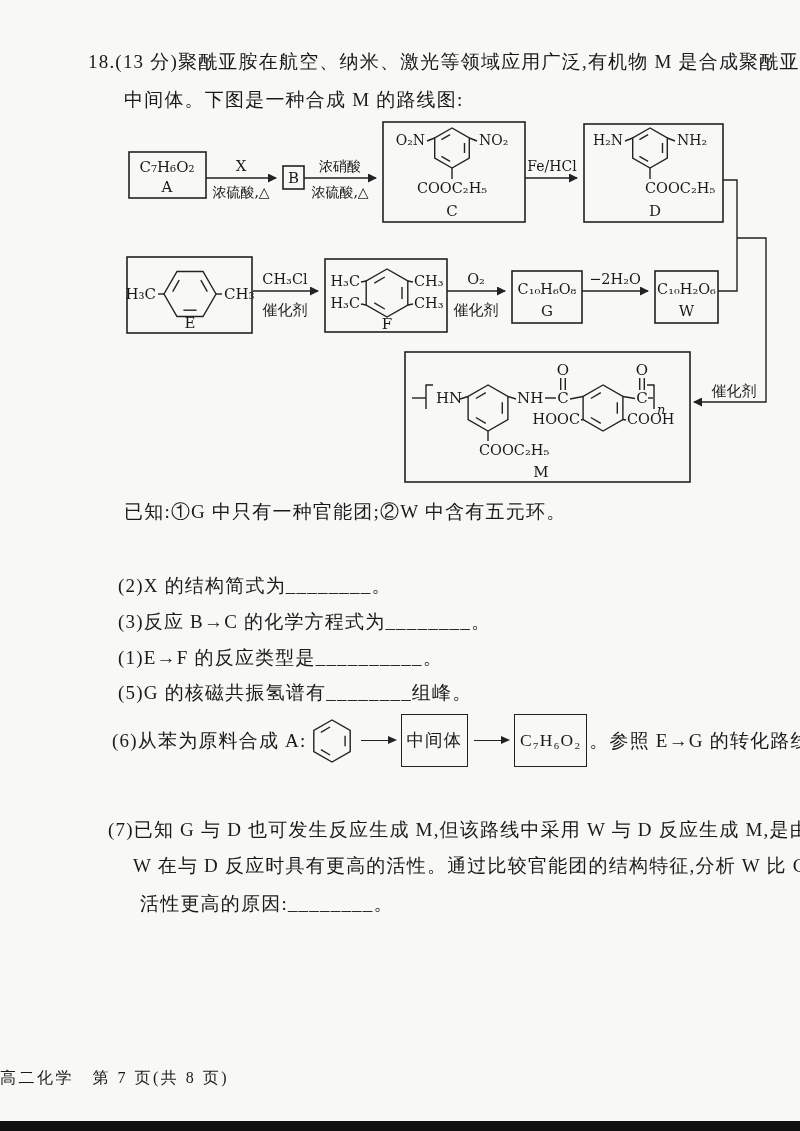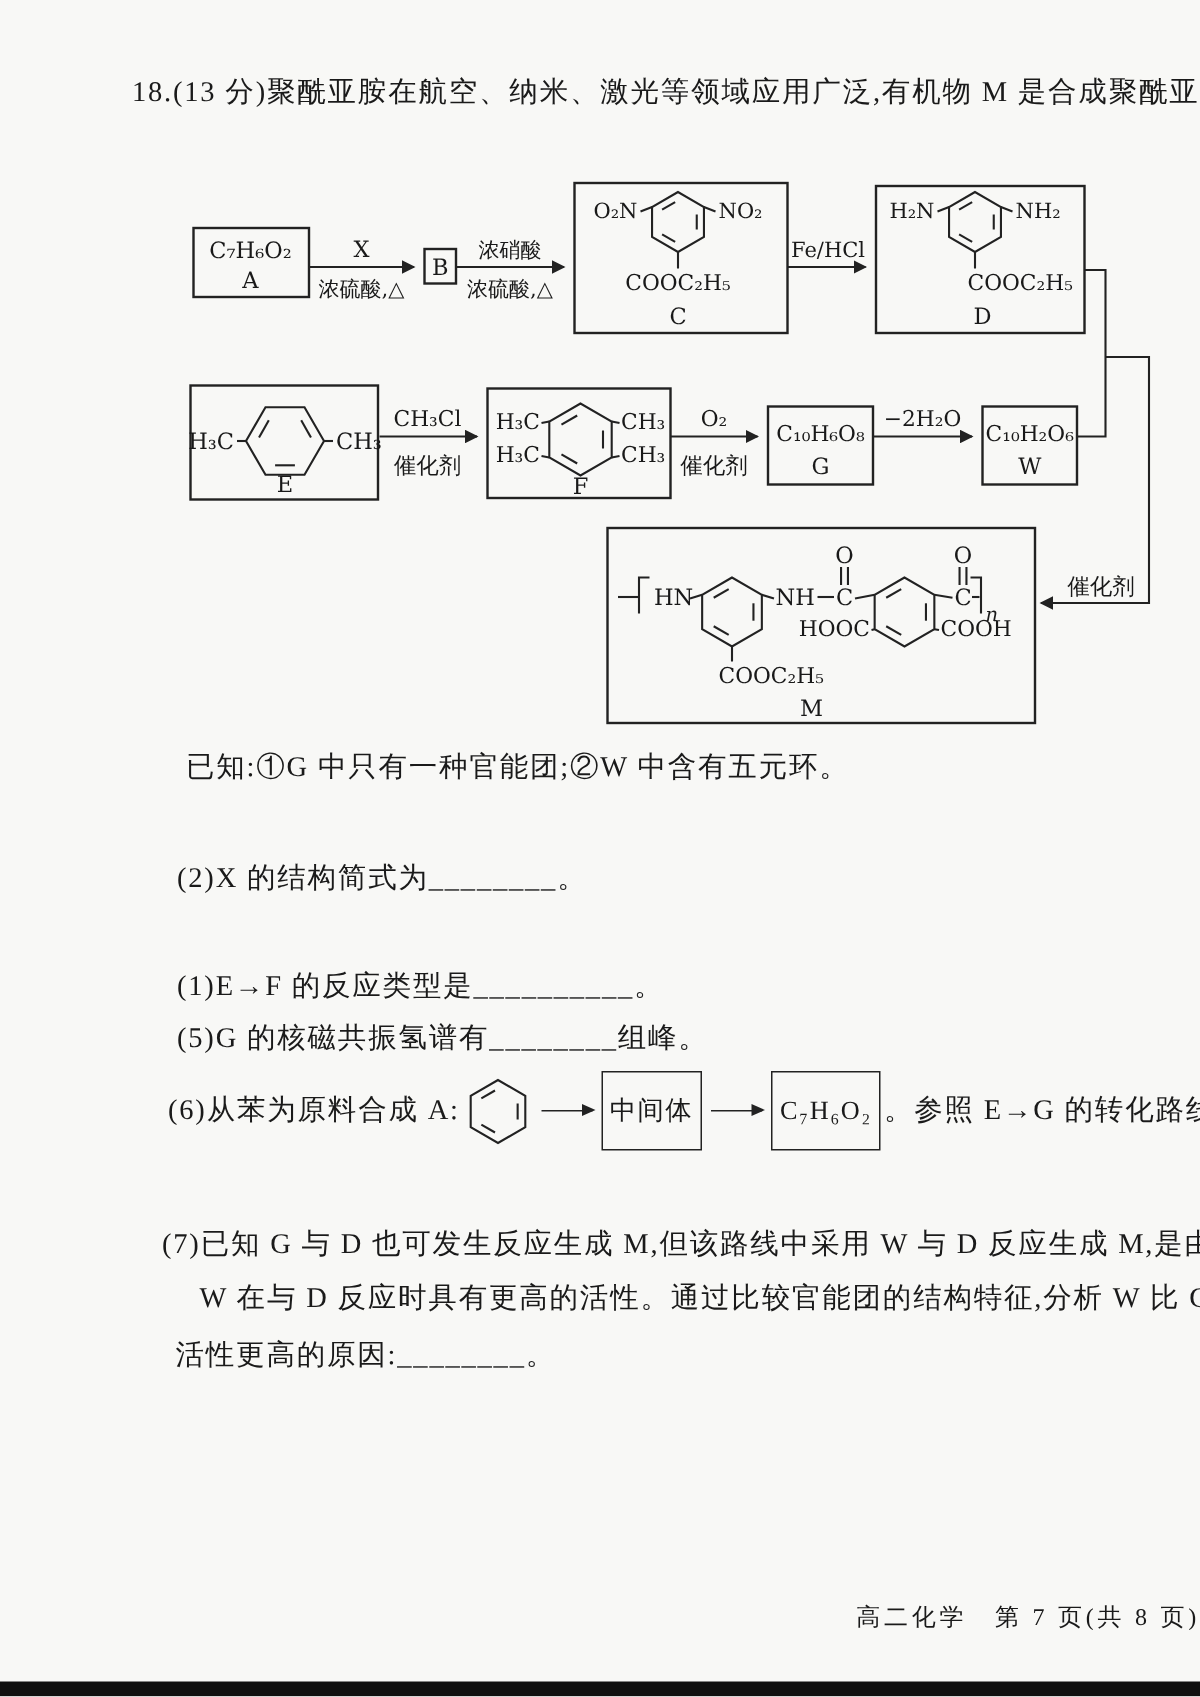--- a/index.html
+++ b/index.html
@@ -10,30 +10,31 @@
   svg line,svg polyline,svg polygon,svg path.bond{stroke:#222;stroke-width:1.4;fill:none;}
   svg rect{stroke:#222;stroke-width:1.6;fill:none;}
   svg text{fill:#191919;stroke:none;font-family:"DejaVu Serif","Liberation Serif",serif;}
   .q6row{display:flex;align-items:center;}
   .q6row .mini-box{border:1.6px solid #222;padding:12px 5px;height:27px;line-height:26px;
         font-size:17.5px;margin:0 2px;letter-spacing:1px;}
   .harrow{position:relative;width:34px;height:0;border-top:1.6px solid #222;margin:0 4px;flex:none;}
   .harrow::after{content:'';position:absolute;right:-2px;top:-5.3px;width:0;height:0;
         border-left:9px solid #222;border-top:4.5px solid transparent;border-bottom:4.5px solid transparent;}
   .q6svg{flex:none;margin:0 2px;}
-  .footer{position:absolute;left:0;width:100%;text-align:right;top:1068px;font-size:16px;
+  .footer{position:absolute;left:0;width:100%;text-align:left;top:1068px;font-size:16px;
         letter-spacing:2.5px;}
   .bottom-bar{position:absolute;left:0;bottom:0;width:100%;height:10px;background:#101010;}
 </style>
 </head>
 <body>
 
 <div class="page">
 
   <div class="t" style="left:88px;top:50px">18.(13 分)聚酰亚胺在航空、纳米、激光等领域应用广泛,有机物 M 是合成聚酰亚胺的</div>
+  <div class="t" style="left:124px;top:88px">中间体。下图是一种合成 M 的路线图:</div>
 
   <svg class="scheme" width="800" height="500" viewBox="0 0 800 500">
     <defs>
       <marker id="ah" markerWidth="10" markerHeight="9" refX="8" refY="4.5" orient="auto" markerUnits="userSpaceOnUse">
         <path d="M0,0 L9,4.5 L0,9 Z" fill="#222" stroke="none"></path>
       </marker>
     </defs>
 
     <rect x="129" y="152" width="77" height="46"></rect>
     <text x="167" y="172" text-anchor="middle" font-size="15">C₇H₆O₂</text>
@@ -173,20 +174,21 @@
     <line x1="639.7" y1="378" x2="639.7" y2="390"></line>
     <line x1="644.3" y1="378" x2="644.3" y2="390"></line>
     <line x1="648" y1="398" x2="653" y2="398"></line>
     <polyline points="647,385 654,385 654,409"></polyline>
     <text x="657" y="414" font-size="13" font-style="italic">n</text>
     <text x="541" y="477" text-anchor="middle" font-size="15">M</text>
   </svg>
 
   <div class="t" style="left:124px;top:500px">已知:①G 中只有一种官能团;②W 中含有五元环。</div>
   <div class="t" style="left:118px;top:574px">(2)X 的结构简式为________。</div>
+  <div class="t" style="left:118px;top:610px">(3)反应 B→C 的化学方程式为________。</div>
   <div class="t" style="left:118px;top:646px">(1)E→F 的反应类型是__________。</div>
   <div class="t" style="left:118px;top:681px">(5)G 的核磁共振氢谱有________组峰。</div>
 
   <div class="t q6row" style="left:112px;top:714px">
     <span>(6)从苯为原料合成 A:</span>
     <svg class="q6svg" width="46" height="52" viewBox="0 0 46 52">
       <g>
           <polygon points="23.0,5.0 4.8,15.5 4.8,36.5 23.0,47.0 41.2,36.5 41.2,15.5"></polygon>
           <line x1="21.0" y1="12.0" x2="11.9" y2="17.3"></line>
           <line x1="11.9" y1="34.7" x2="21.0" y2="40.0"></line>
@@ -195,17 +197,17 @@
     </svg>
     <span class="harrow"></span>
     <span class="mini-box">中间体</span>
     <span class="harrow"></span>
     <span class="mini-box">C₇H₆O₂</span>
     <span>。参照 E→G 的转化路线,则该</span>
   </div>
 
   <div class="t" style="left:108px;top:818px">(7)已知 G 与 D 也可发生反应生成 M,但该路线中采用 W 与 D 反应生成 M,是由于</div>
   <div class="t" style="left:133px;top:854px">W 在与 D 反应时具有更高的活性。通过比较官能团的结构特征,分析 W 比 G</div>
-  <div class="t" style="left:117px;top:892px">活性更高的原因:________。</div>
+  <div class="t" style="left:140px;top:892px">活性更高的原因:________。</div>
 
   <div class="footer">高二化学　第 7 页(共 8 页)</div>
   <div class="bottom-bar"></div>
 </div>
 
 </body></html>

